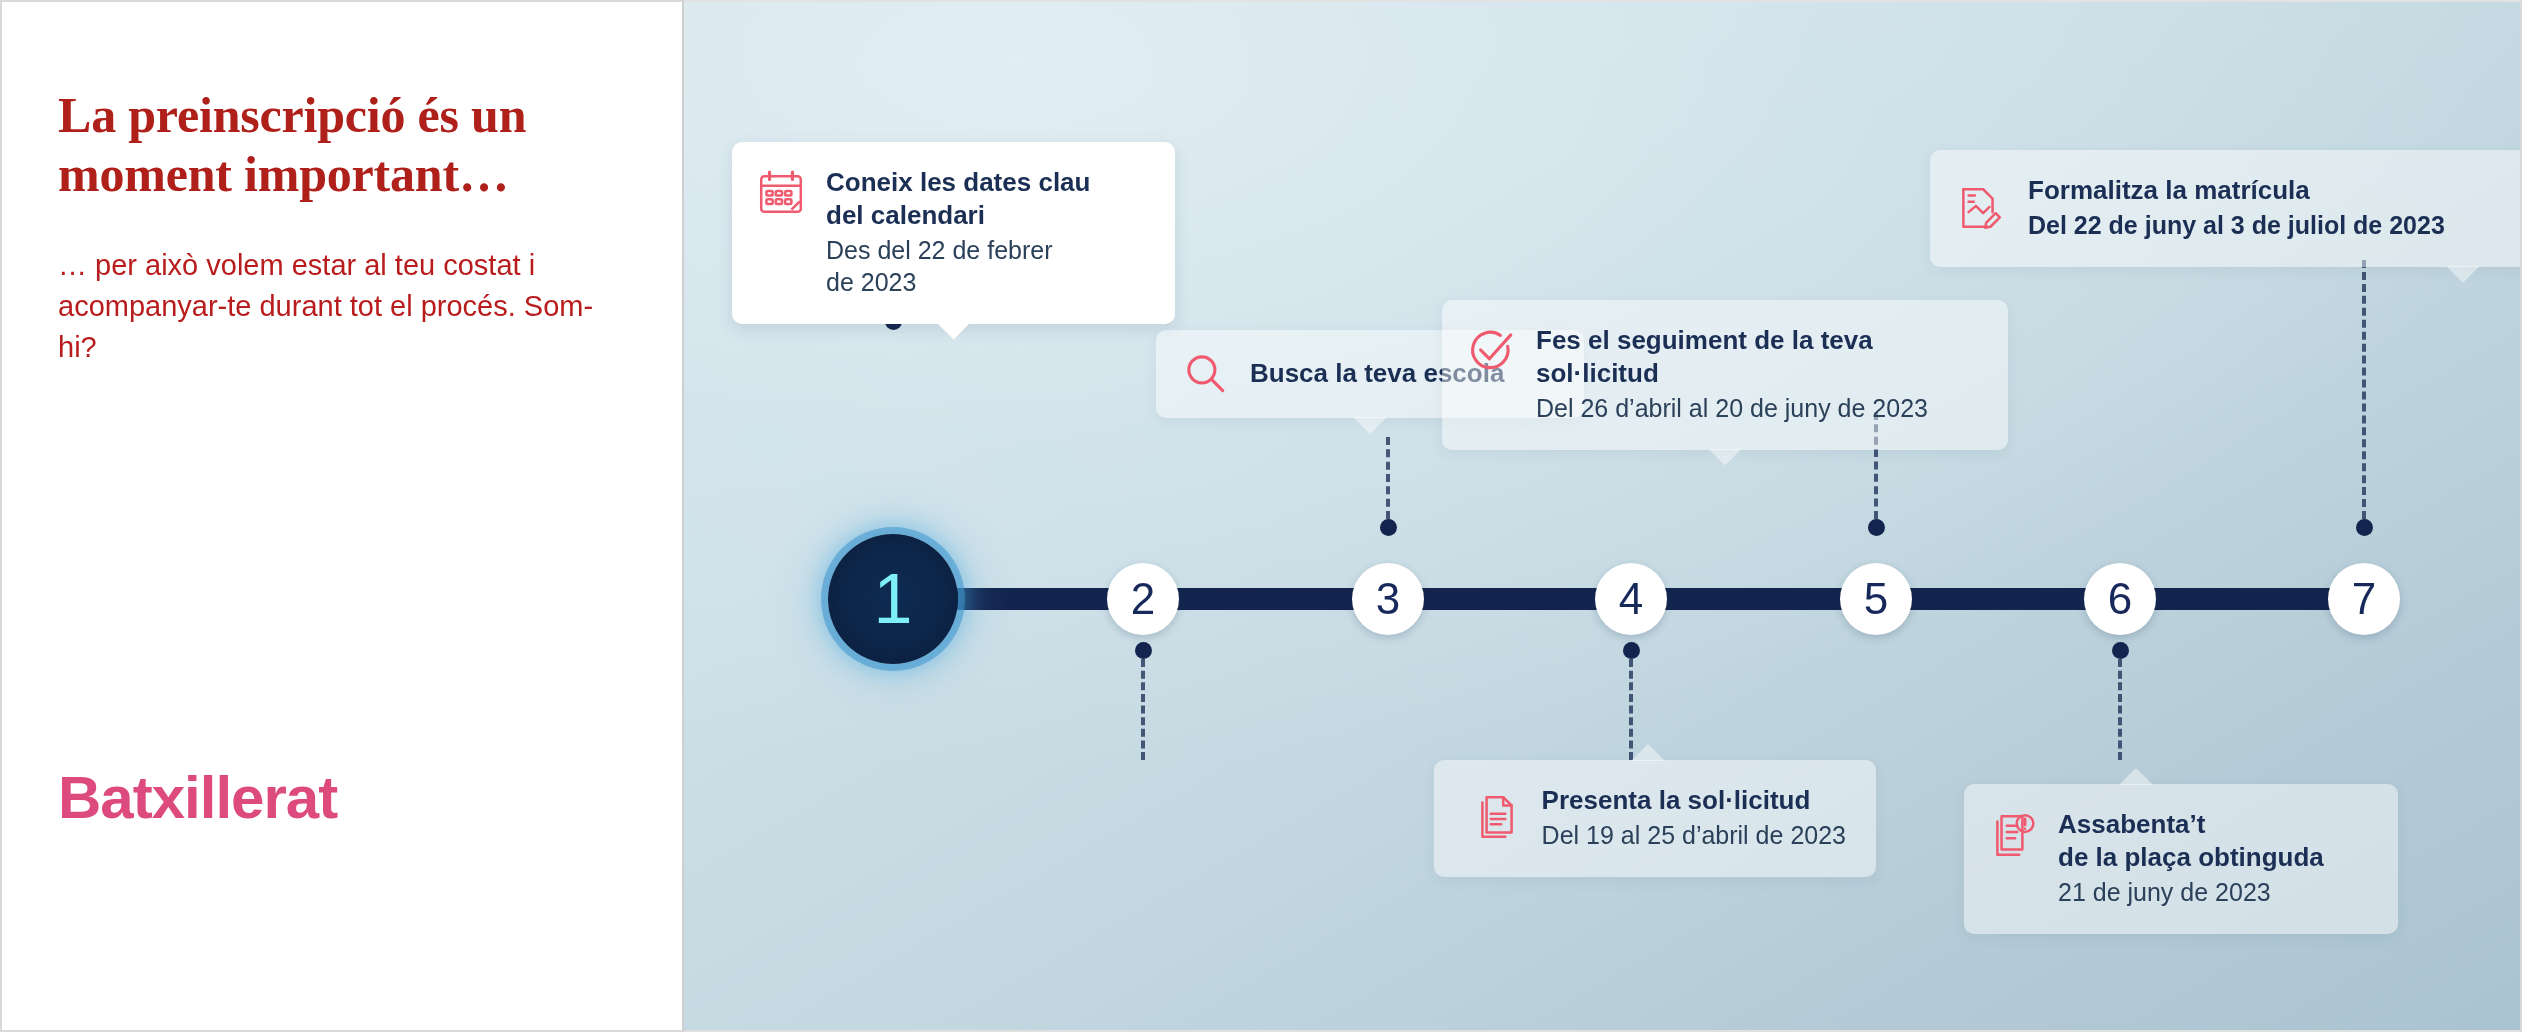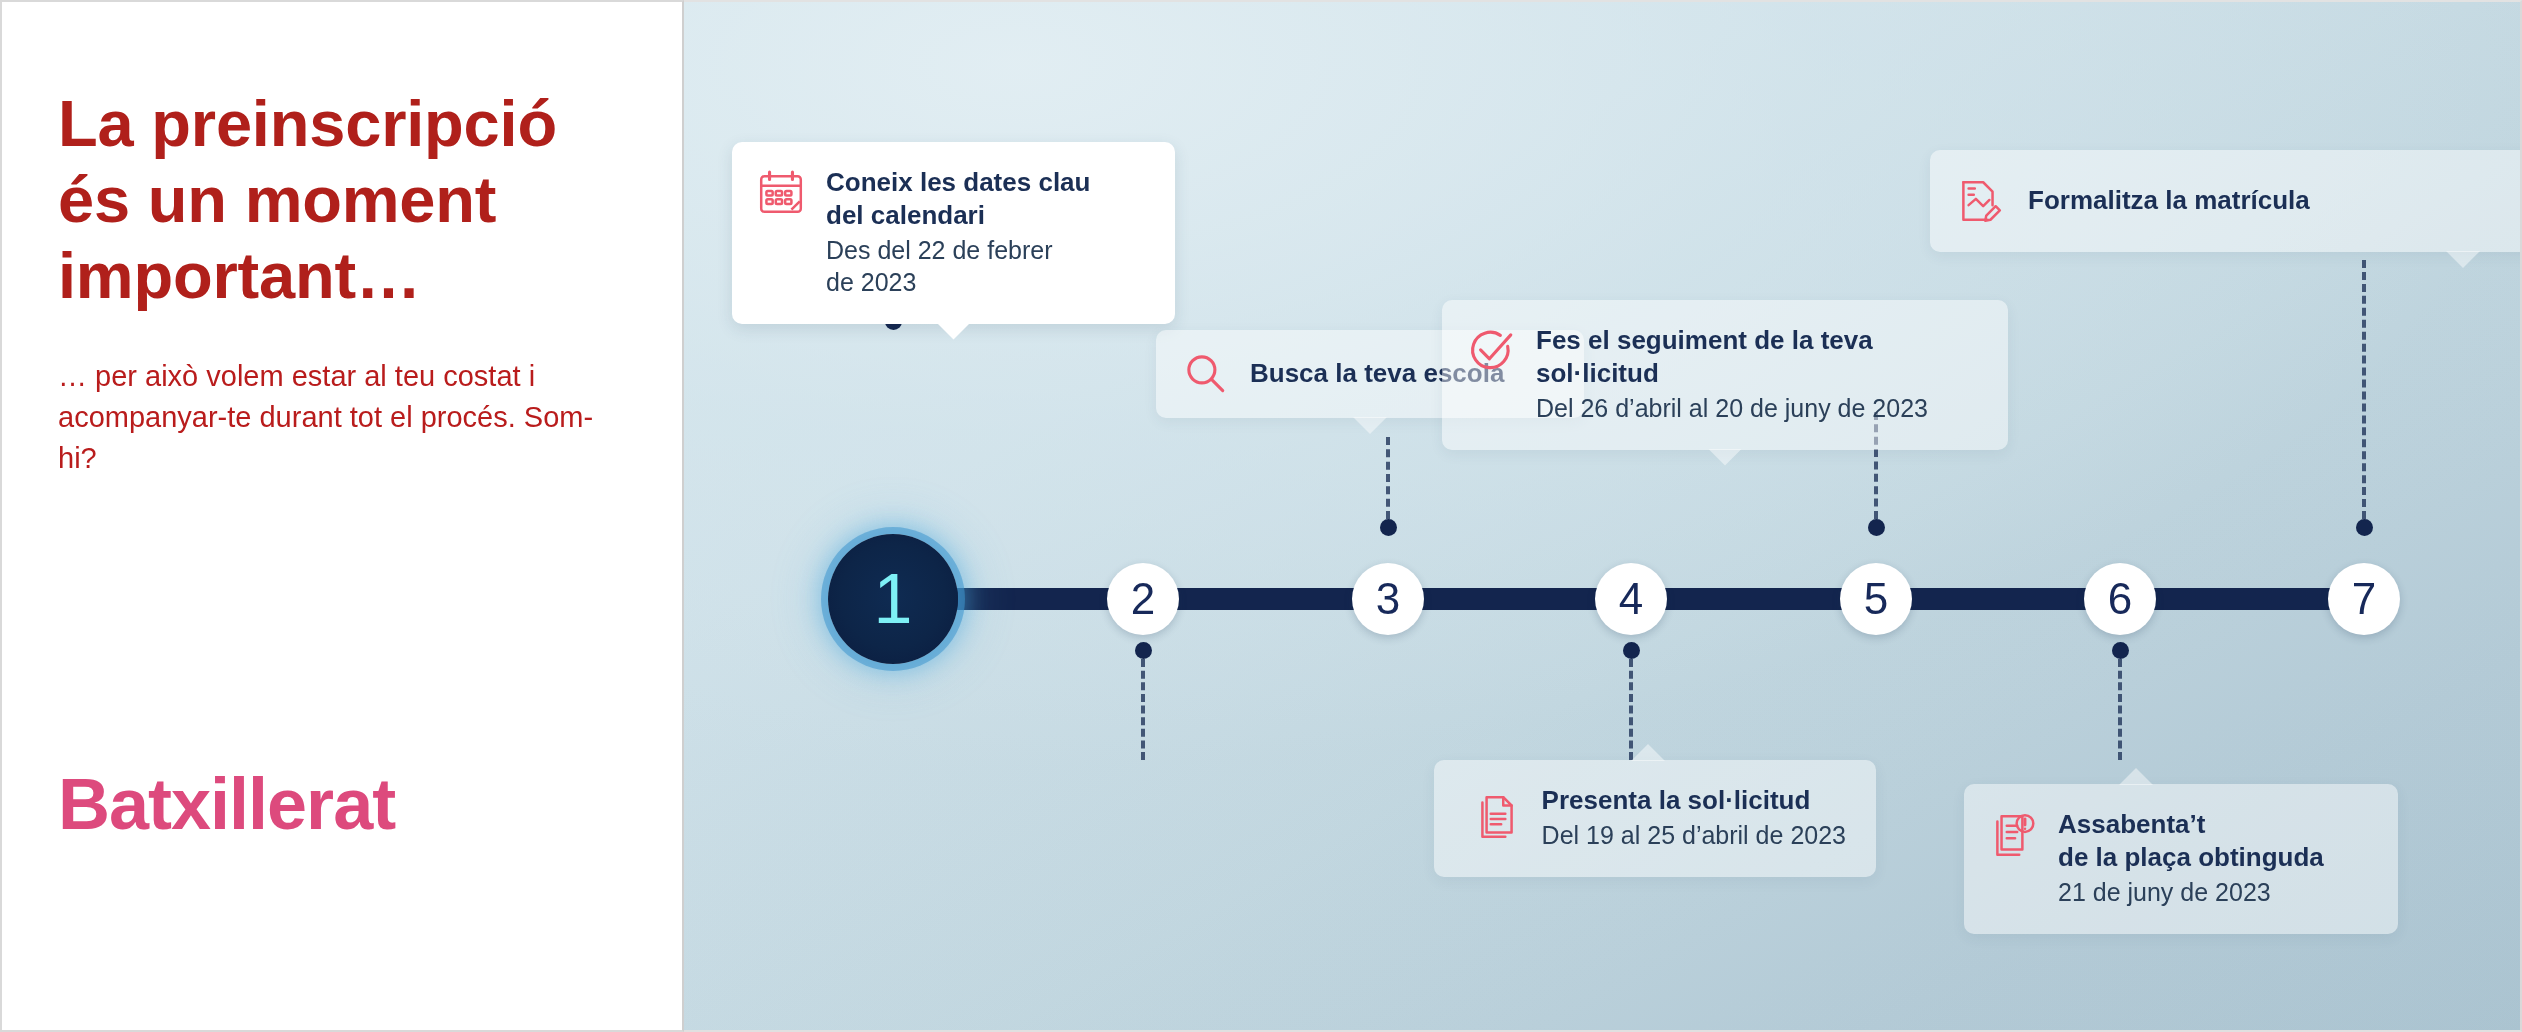--- a/index.html
+++ b/index.html
@@ -21,41 +21,42 @@
     position: relative;
     width: 684px; height: 1032px;
     background: #ffffff;
     border: 2px solid #d9d9d9;
     border-right: 2px solid #cfcfcf;
     padding: 58px 52px 0 56px;
     flex: 0 0 684px;
   }
   .headline {
     color: #b0201b;
-    font-size: 65px;
+    font-size: 50px;
     font-weight: 700;
     line-height: 1.17;
     letter-spacing: -0.2px;
     margin-top: 26px;
     max-width: 530px;
+    font-family: Liberation Serif, serif;
   }
   .subhead {
     color: #b91c1c;
     font-size: 29px;
     font-weight: 400;
     line-height: 1.42;
     margin-top: 42px;
     max-width: 580px;
   }
   .brand-title {
     position: absolute;
     left: 56px;
     top: 766px;
     color: #dd4a7d;
-    font-size: 72px;
+    font-size: 60px;
     font-weight: 700;
     letter-spacing: -1px;
     line-height: 1;
   }
 
   
   .right-panel {
     position: relative;
     width: 1838px; height: 1032px;
     flex: 0 0 1838px;
@@ -321,20 +322,21 @@
         <svg viewBox="0 0 48 48" fill="none" stroke="#ef5a6e" stroke-width="2.4" stroke-linecap="round" stroke-linejoin="round">
           <path d="M9 6h19l9 9v13"></path>
           <path d="M9 6v36h23"></path>
           <path d="M14 12h6M14 18h5"></path>
           <path d="M14 28l7-6 7 7 6-6"></path>
           <path d="M31 38l9-9 4 4-9 9-5 1z"></path>
         </svg>
       </div>
       <div class="card-text">
         <div class="card-title">Formalitza la matrícula</div>
+        <div class="card-date bold">Del 22 de juny al 3 de juliol de 2023</div>
       </div>
     </div>
 
 
     <div class="card ghost center-v" style="left:750px; top:758px; width:442px;justify-content:flex-end;">
       <div class="tail top" style="left:197px; margin-left:0;"></div>
       <div class="card-icon">
         <svg viewBox="0 0 48 48" fill="none" stroke="#ef5a6e" stroke-width="2.4" stroke-linecap="round" stroke-linejoin="round">
           <path d="M14 4h16l8 8v26H14z"></path>
           <path d="M10 9v33h22"></path>

